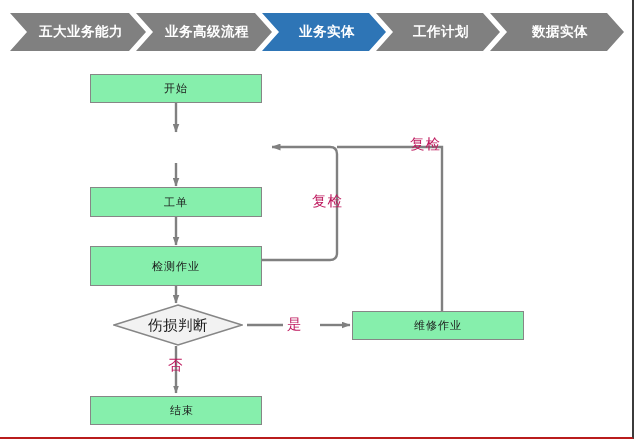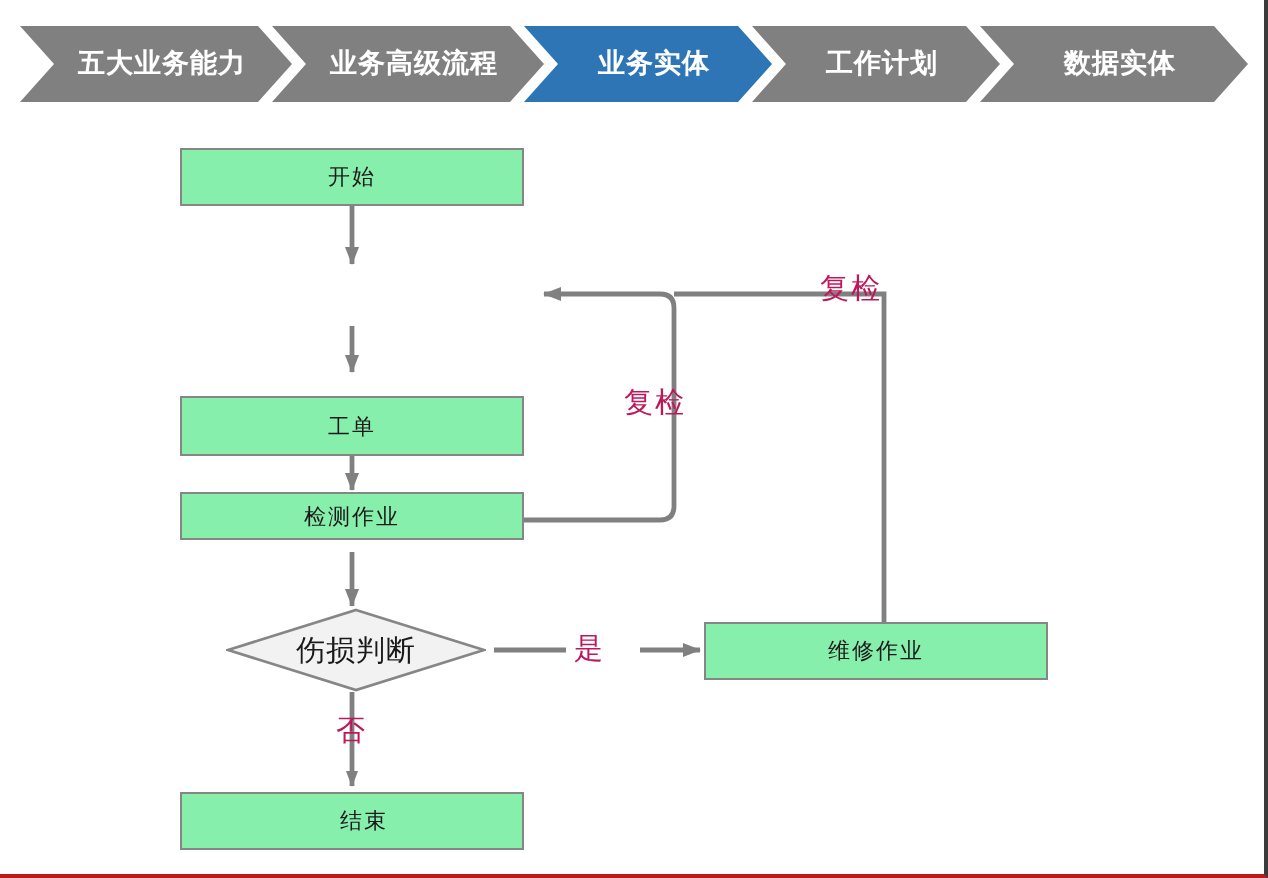--- a/index.html
+++ b/index.html
@@ -150,25 +150,25 @@
 
       <path d="M 442 312 L 442 147 L 337 147"></path>
     </g>
   </svg>
 
   <div class="node" style="left:90px; top:74px; width:172px; height:29px;">
     <span>开始</span>
   </div>
 
 
-  <div class="node" style="left:90px; top:187px; width:172px; height:30px;margin-top:11px;">
+  <div class="node" style="left:90px; top:187px; width:172px; height:30px;">
     <span>工单</span>
   </div>
 
-  <div class="node" style="left:90px; top:246px; width:172px; height:24px;text-align:right;">
+  <div class="node" style="left:90px; top:246px; width:172px; height:40px;text-align:right;">
     <span>检测作业</span>
   </div>
 
   <div class="diamond-wrap" style="left:113px; top:304px;">
     <svg width="130" height="42" viewBox="0 0 130 42" xmlns="http://www.w3.org/2000/svg">
       <polygon points="65,1 129,21 65,41 1,21" fill="#F2F2F2" stroke="#868686" stroke-width="1.4"></polygon>
     </svg>
     <div class="diamond-text">伤损判断</div>
   </div>
 

